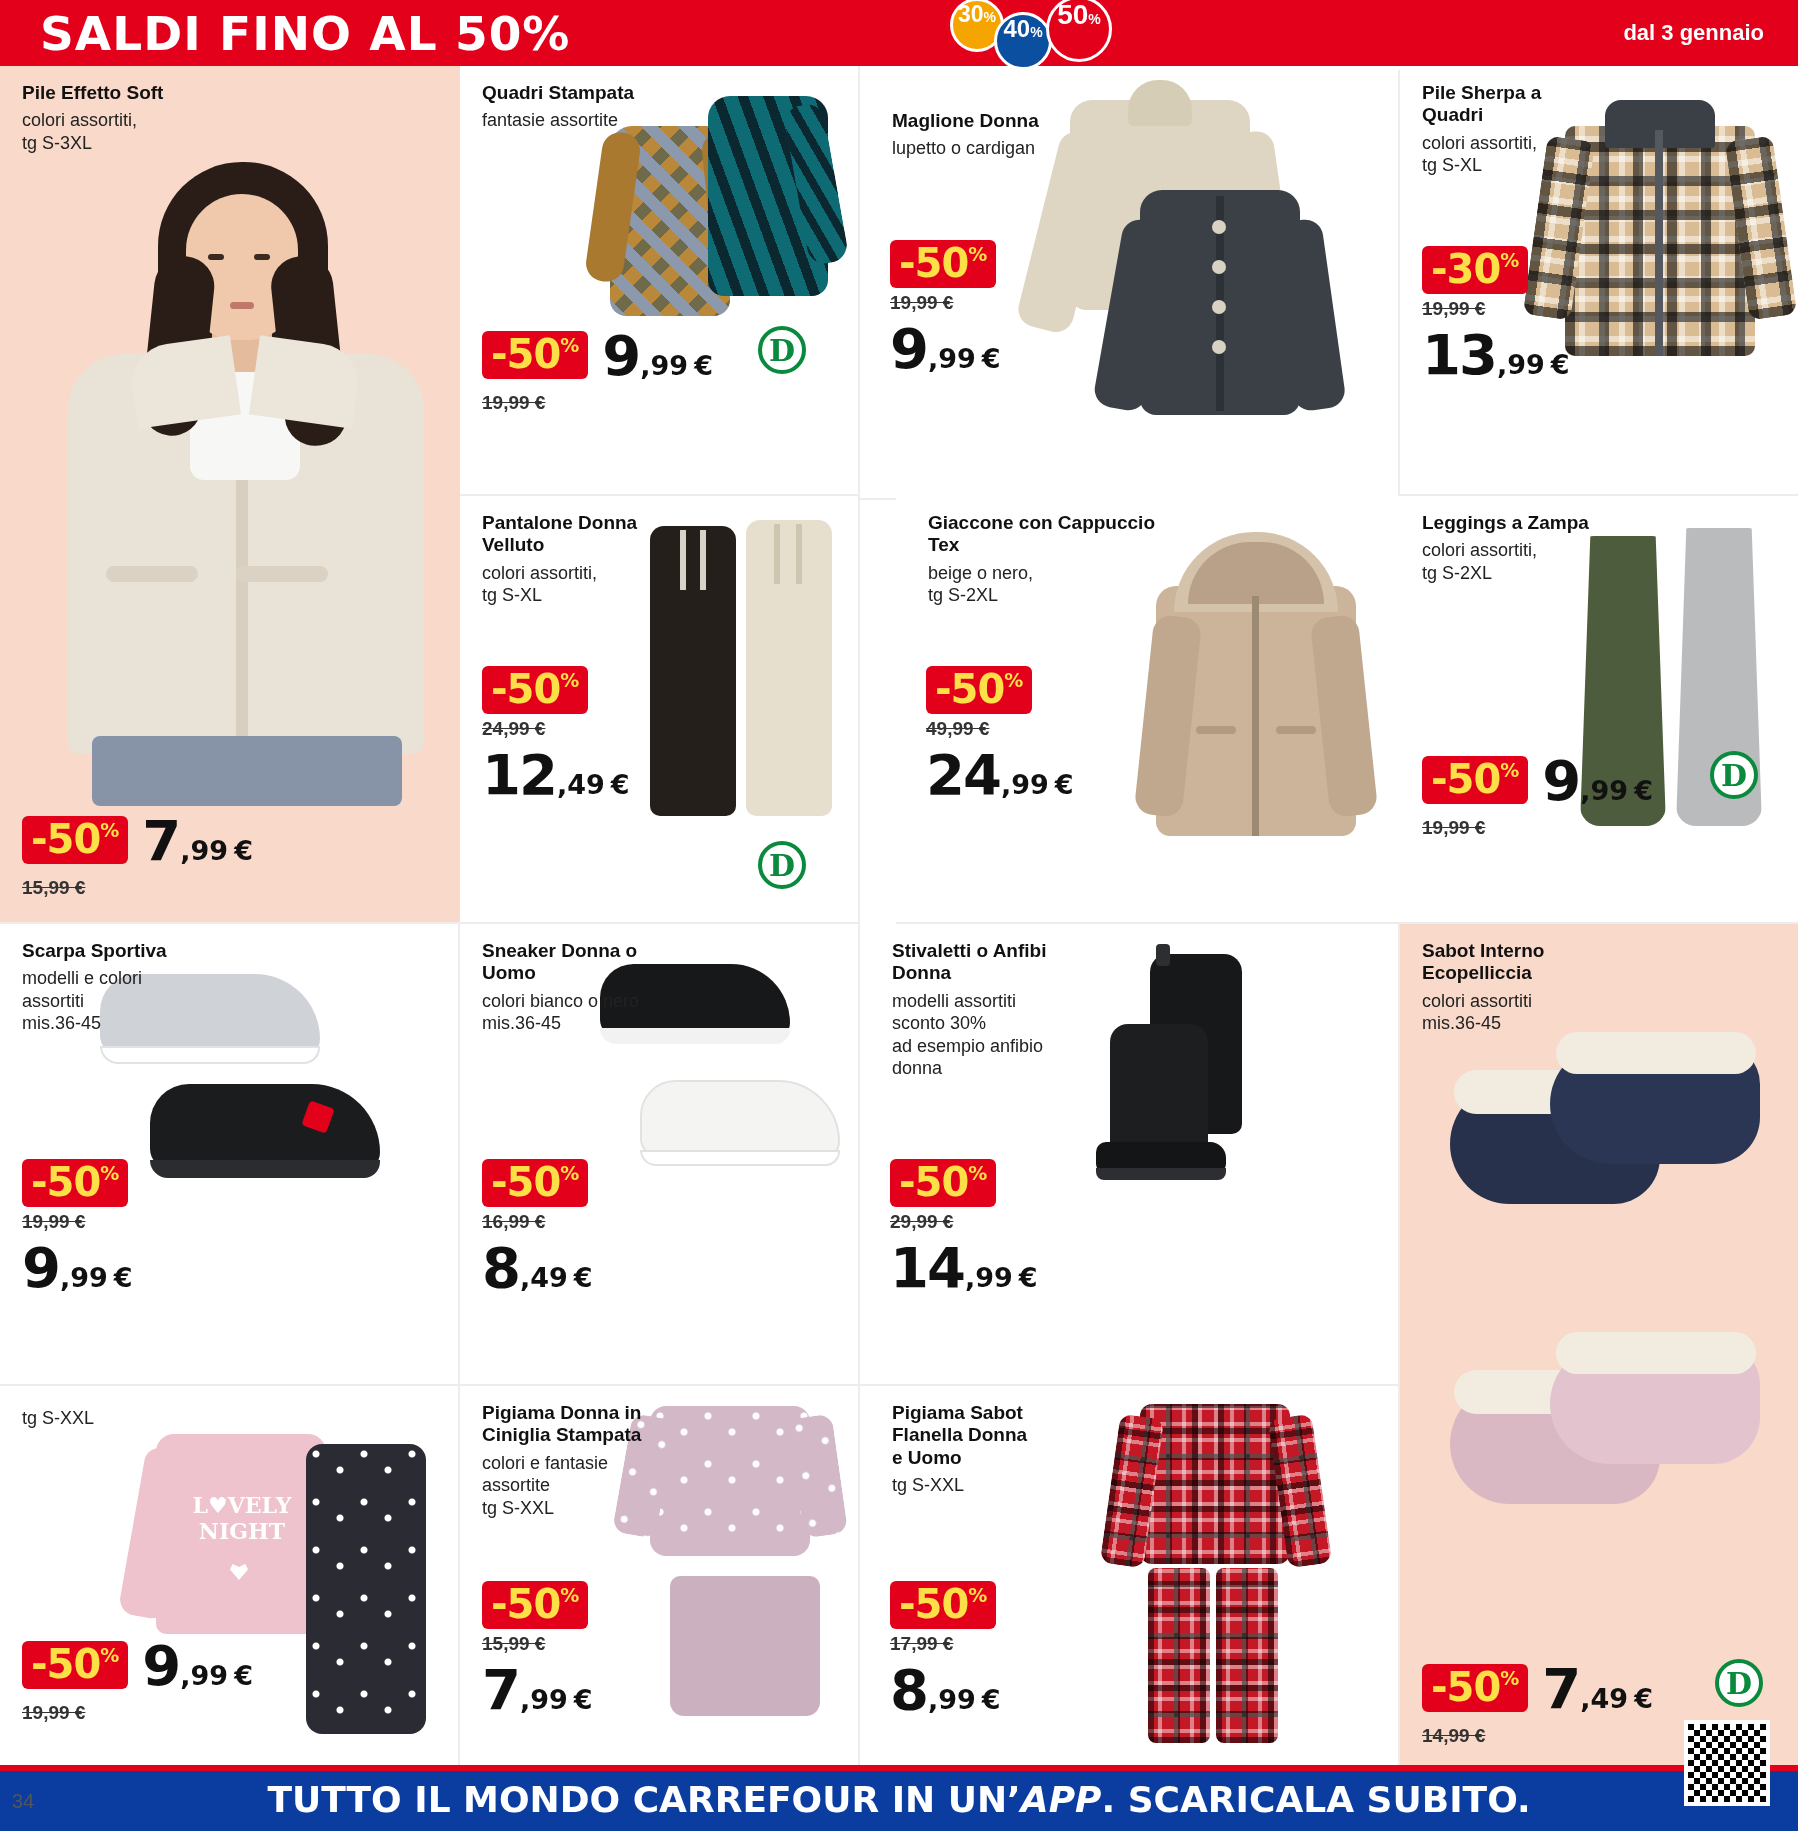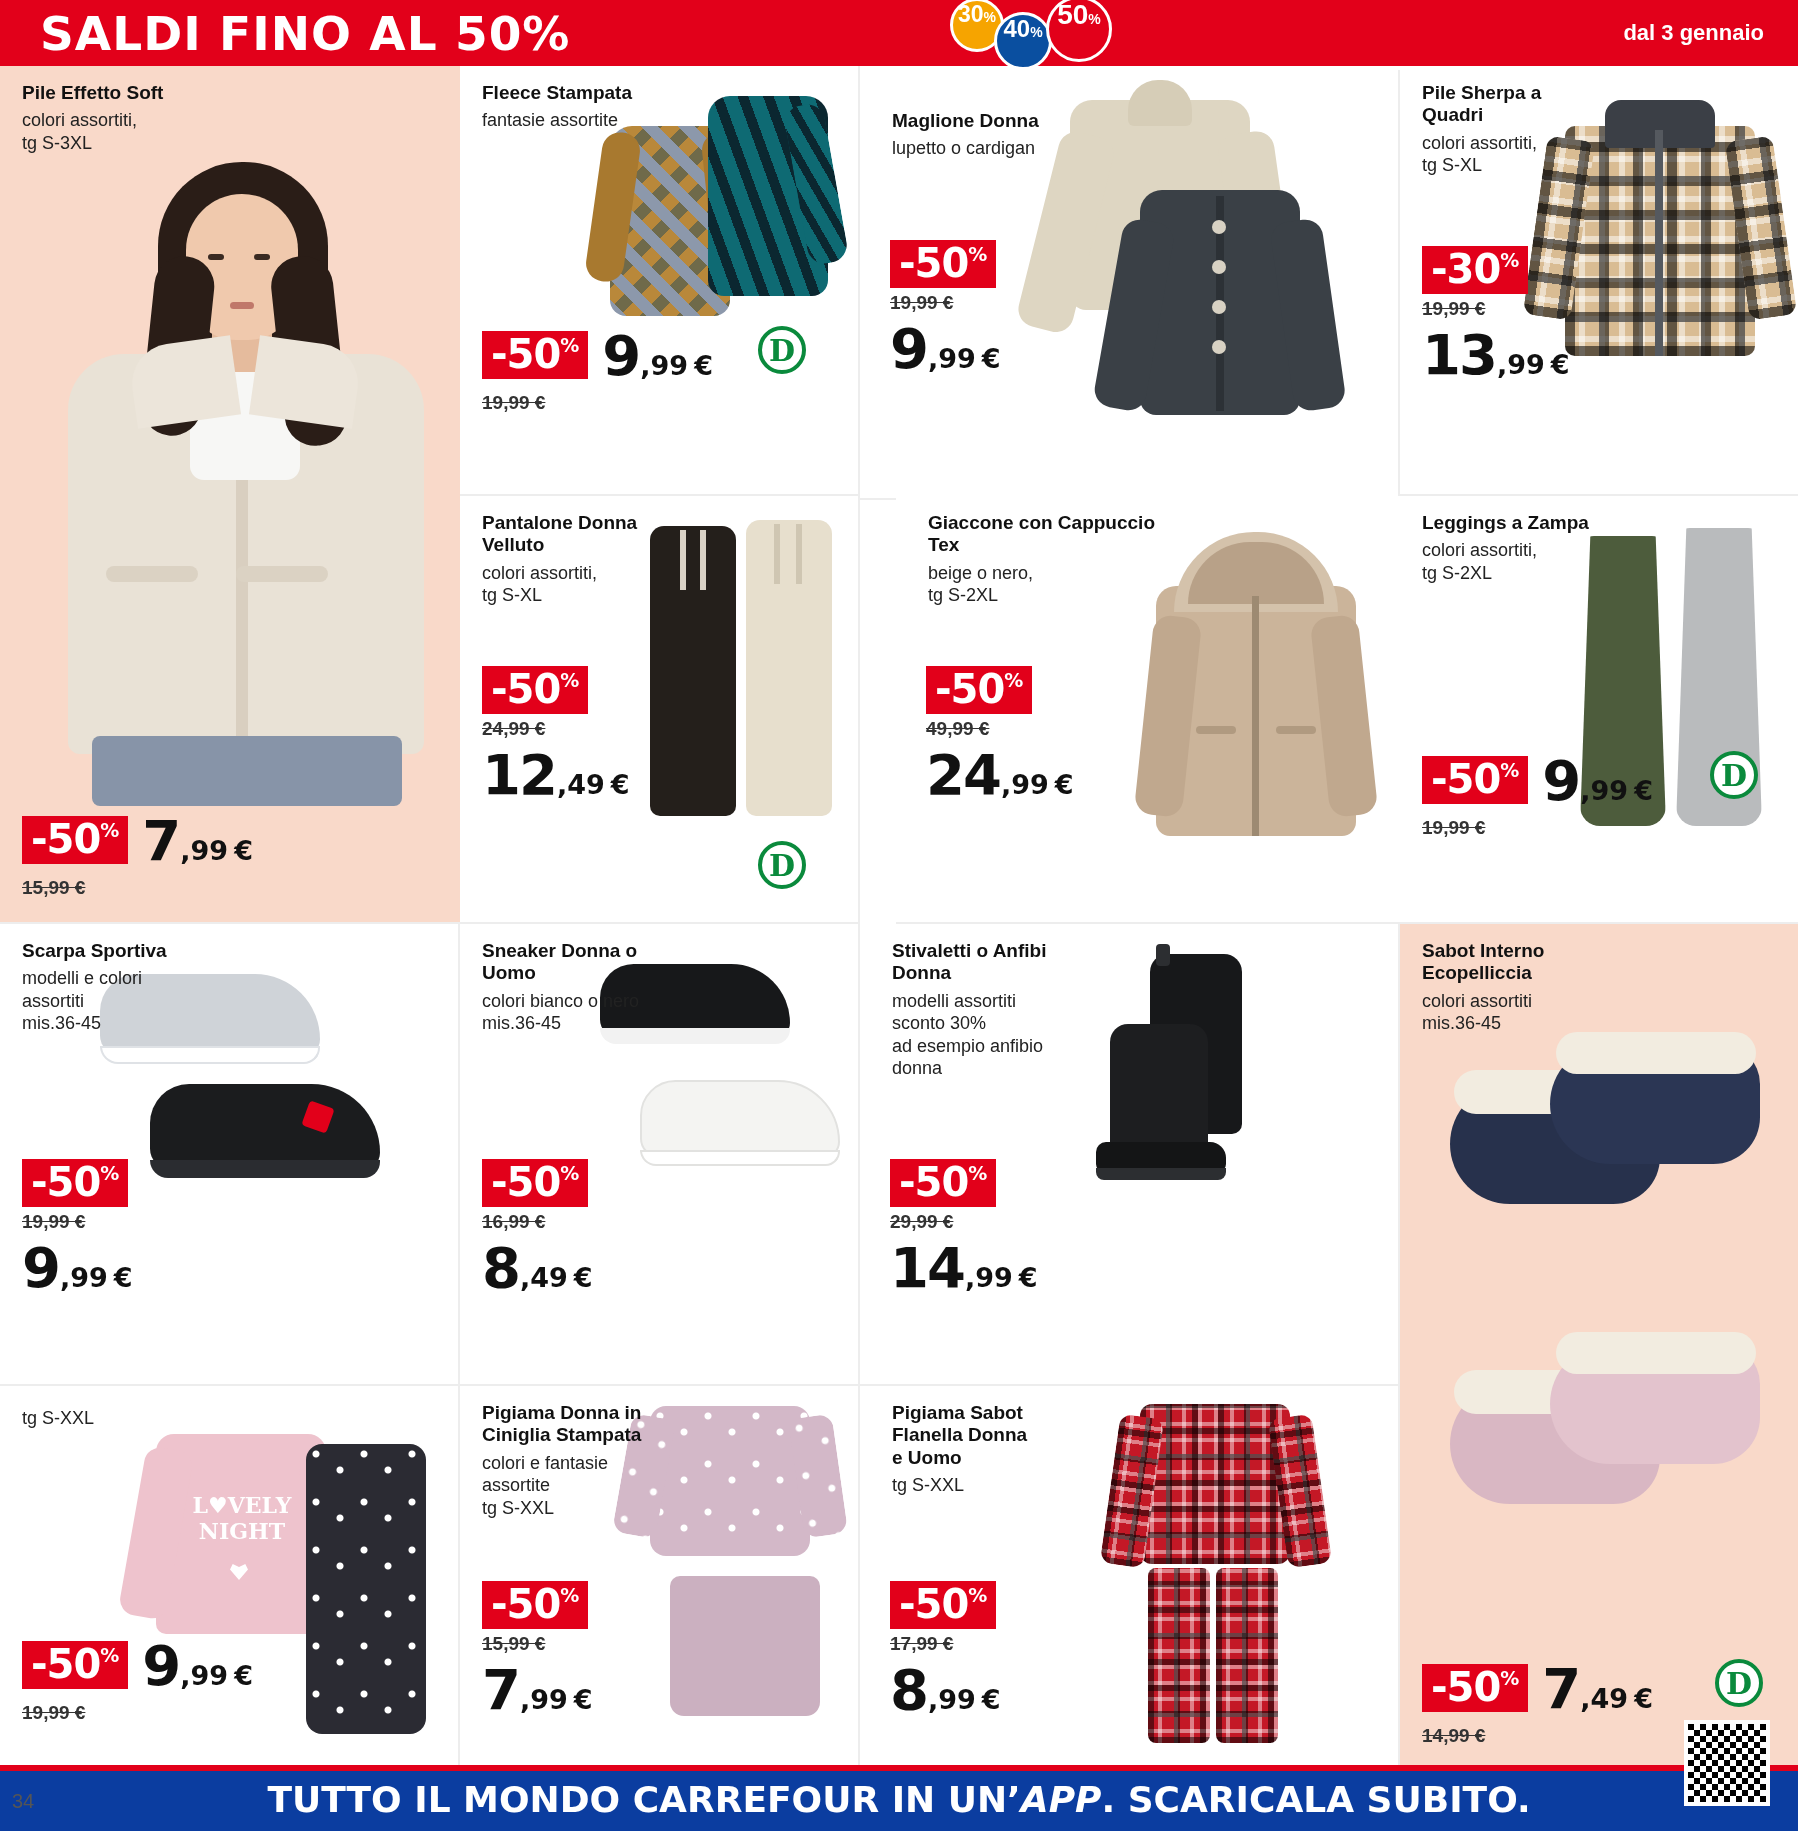--- a/index.html
+++ b/index.html
@@ -49,23 +49,24 @@
 
   .title { font-size: 19px; font-weight: bold; color: #111; line-height: 1.18; }
   .sub { font-size: 18px; color: #222; line-height: 1.25; margin-top: 5px; }
 
   .txt { position: absolute; left: 22px; top: 16px; width: 200px; z-index: 4; }
 
   
   .priceblock { position: absolute; z-index: 5; }
   .disc {
     display: inline-flex; align-items: flex-start;
-    background: #e2001a; color: #ffffff; font-weight: bold;
+    background: #e2001a; color: #fde047; font-weight: bold;
     padding: 3px 9px 5px 9px; line-height: 1;
     font-family: "DejaVu Sans", sans-serif;
+    border-radius: 6px;
   }
   .disc .n { font-size: 40px; letter-spacing: -1px; }
   .disc .p { font-size: 19px; margin-top: 2px; }
   .old {
     font-size: 19px; color: #333; margin-top: 4px;
     text-decoration: line-through; font-weight: bold;
   }
   .now {
     display: flex; align-items: baseline; color: #111;
     font-family: "DejaVu Sans", sans-serif; font-weight: bold; margin-top: 2px;
@@ -238,21 +239,21 @@
       <div class="art" style="left:140px;top:20px;width:250px;height:260px;">
 
         <div class="sweater" style="left:10px;top:40px;width:120px;height:190px;background:#b9883a;background-image:repeating-linear-gradient(45deg,#8c98ab 0 12px,transparent 12px 26px),repeating-linear-gradient(-45deg,#6f6a4a 0 12px,transparent 12px 26px);"></div>
         <div class="sleeveL" style="left:-6px;top:46px;width:38px;height:150px;background:#a8792f;transform:rotate(8deg);"></div>
         <div class="sleeveR" style="left:108px;top:46px;width:38px;height:150px;background:#a8792f;transform:rotate(-6deg);"></div>
 
         <div class="sweater" style="left:108px;top:10px;width:120px;height:200px;background:#0e6a73;background-image:repeating-linear-gradient(70deg,#0b2730 0 10px,transparent 10px 24px);"></div>
         <div class="sleeveR" style="left:196px;top:18px;width:40px;height:160px;background:#0e6a73;background-image:repeating-linear-gradient(70deg,#0b2730 0 8px,transparent 8px 20px);transform:rotate(-10deg);"></div>
       </div>
       <div class="txt">
-        <div class="title">Fleece Stampata</div>
+        <div class="title">Quadri Stampata</div>
         <div class="sub" style="white-space:pre-line">fantasie assortite</div>
       </div>
       <div class="priceblock" style="left:22px;top:255px;">
         <div class="row-inline">
           <div class="disc">
             <span class="n">-50</span>
               <span class="p">%</span>
           </div>
           <div class="now">
             <span class="int">9</span>

